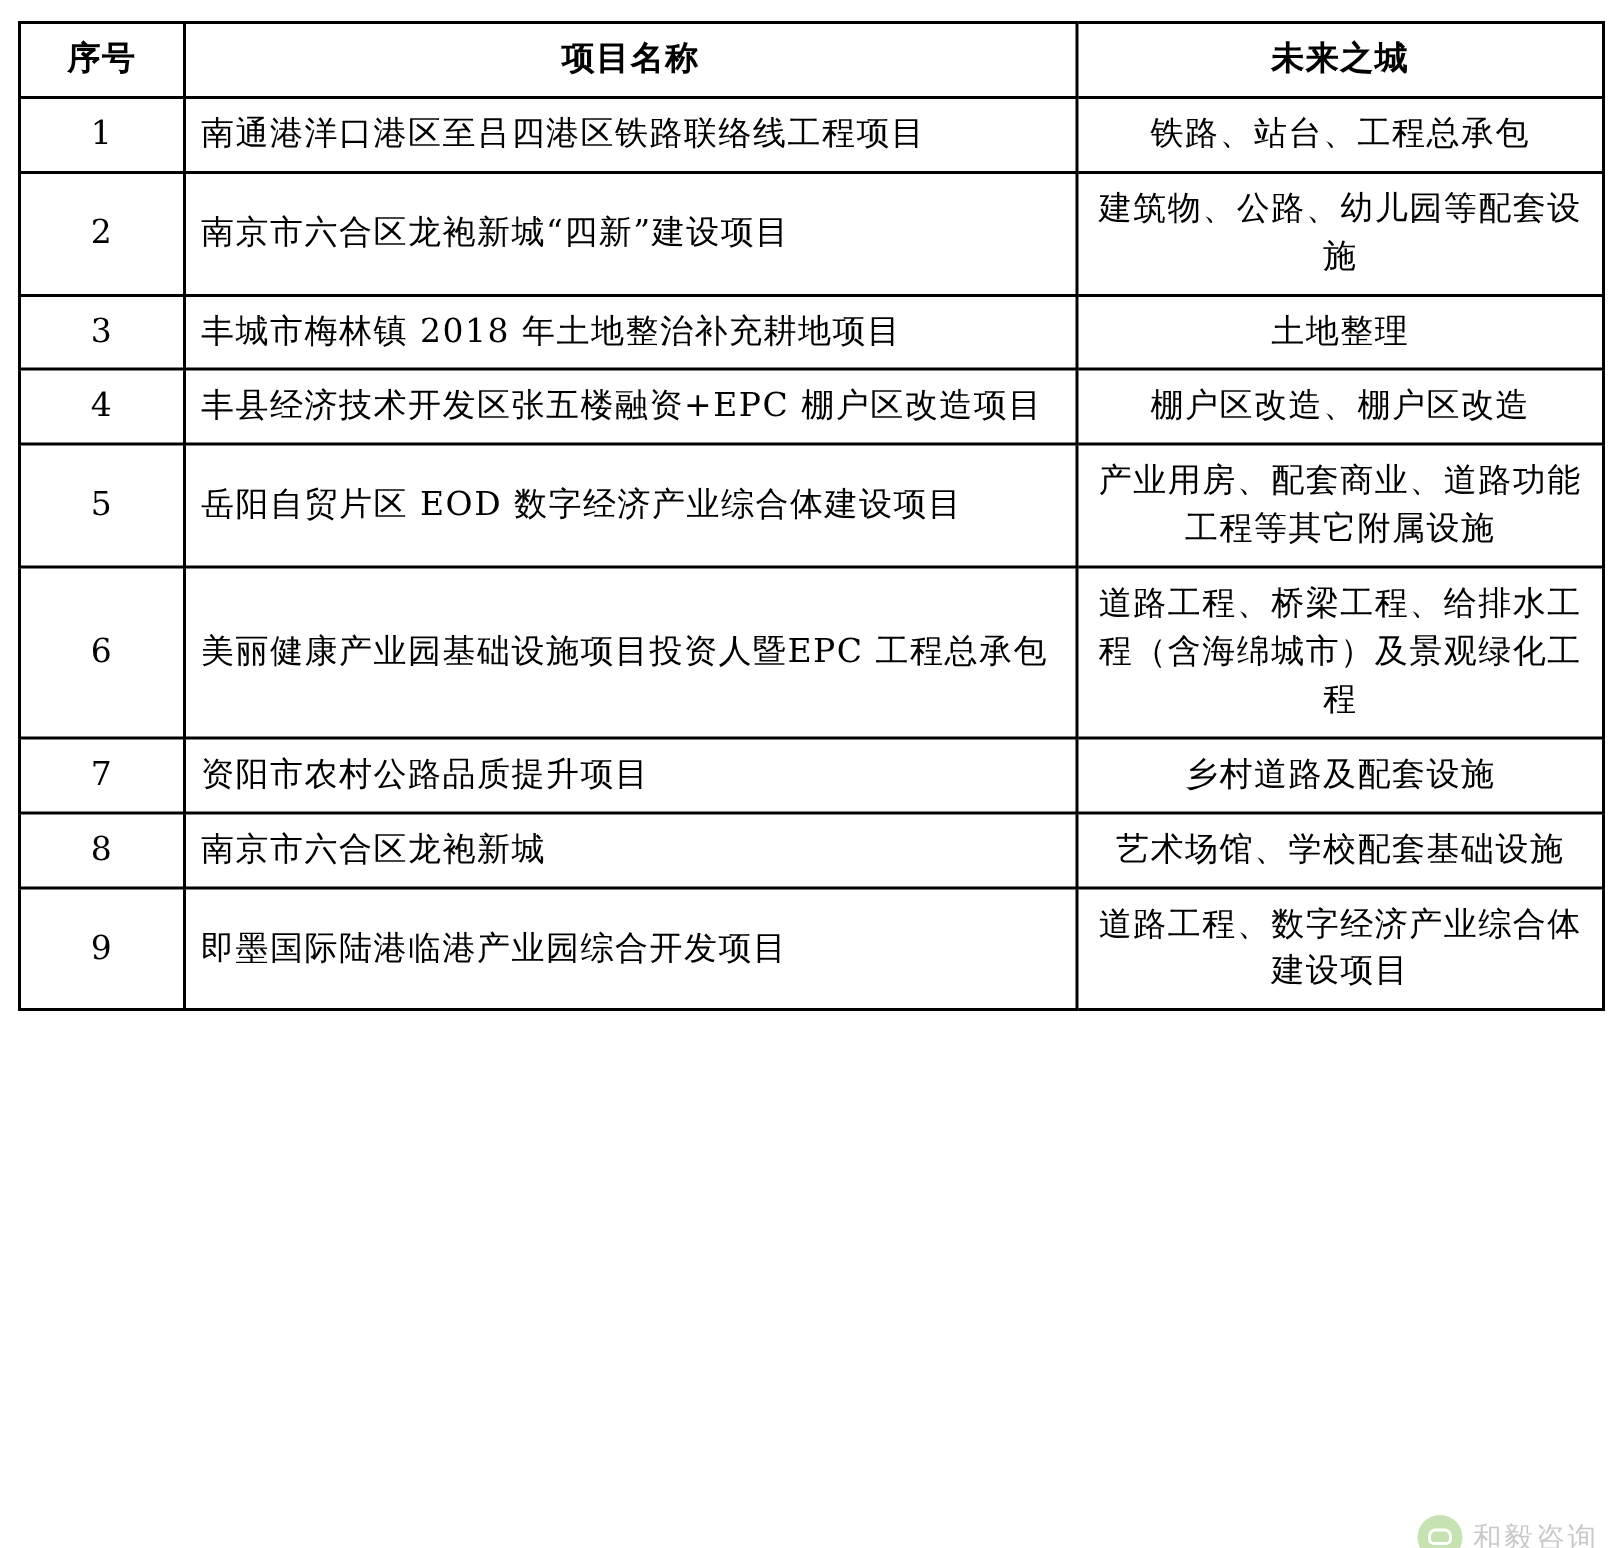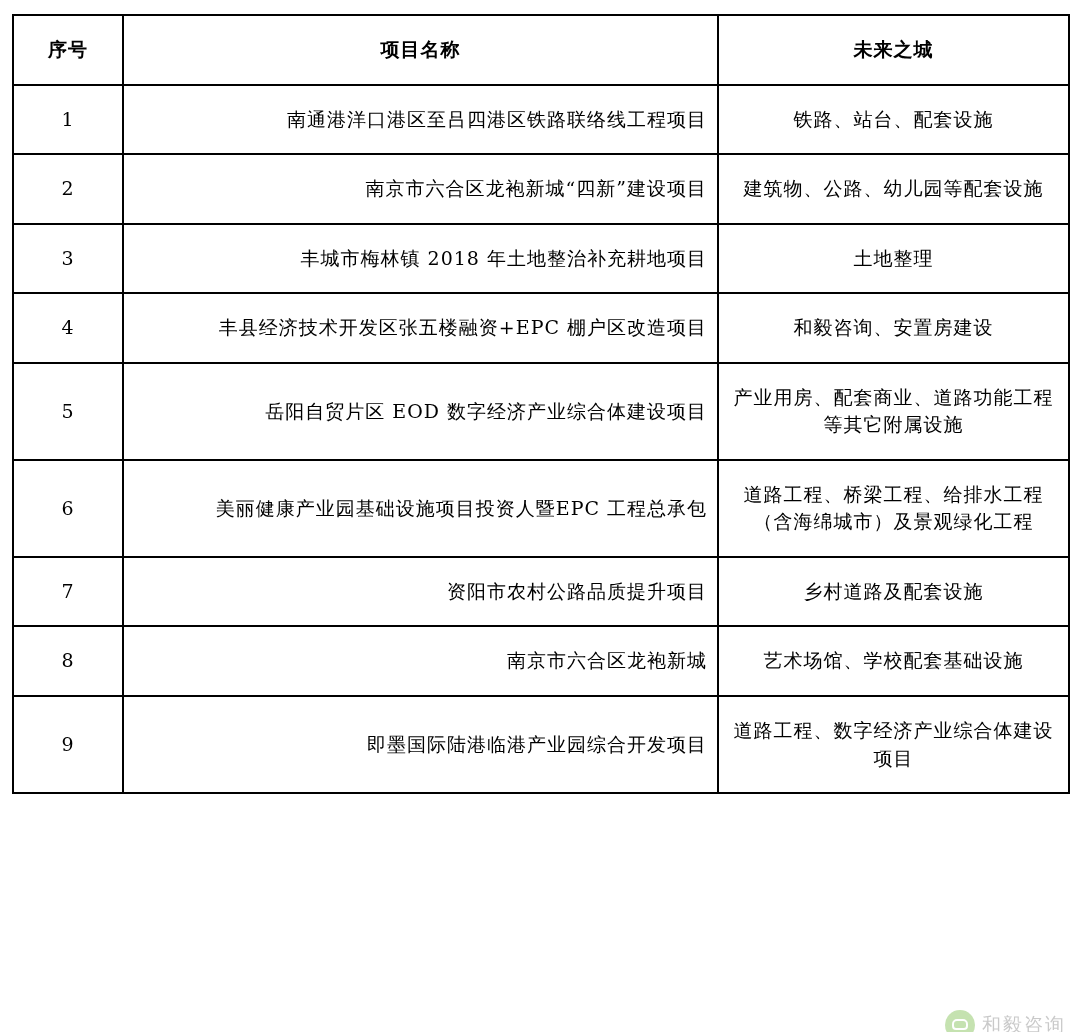--- a/index.html
+++ b/index.html
@@ -23,44 +23,44 @@
   }
   table.doc-table {
     border-collapse: collapse;
     table-layout: fixed;
     margin: 14px 0 0 12px;
     width: 1056px;
     background: #ffffff;
   }
   table.doc-table td {
     border: 2px solid #000000;
-    padding: 20px 10px;
+    padding: 8px 10px;
     vertical-align: middle;
-    font-size: 19px;
+    font-size: 22px;
     line-height: 1.45;
     letter-spacing: 1px;
     font-family: "DejaVu Serif", "Liberation Serif", serif;
   }
   col.c-index { width: 110px; }
   col.c-name  { width: 595px; }
   col.c-content { width: 351px; }
 
   .hdr td {
     text-align: center;
     font-weight: bold;
     font-size: 27px;
     letter-spacing: 4px;
     padding: 14px 6px;
   }
   .cell-index {
     text-align: center;
     font-size: 24px;
   }
   .cell-name {
-    text-align: right;
+    text-align: left;
   }
   .cell-content {
     text-align: center;
   }
   .cell-content.center {
     text-align: center;
   }
   .watermark {
     position: absolute;
     right: 14px;
@@ -110,39 +110,39 @@
     <tbody>
       <tr class="hdr">
         <td>序号</td>
         <td>项目名称</td>
         <td>未来之城</td>
       </tr>
 
       <tr>
         <td class="cell-index">1</td>
         <td class="cell-name">南通港洋口港区至吕四港区铁路联络线工程项目</td>
-        <td class="cell-content center">铁路、站台、配套设施</td>
+        <td class="cell-content center">铁路、站台、工程总承包</td>
       </tr>
 
       <tr>
         <td class="cell-index">2</td>
         <td class="cell-name">南京市六合区龙袍新城“四新”建设项目</td>
         <td class="cell-content">建筑物、公路、幼儿园等配套设施</td>
       </tr>
 
       <tr>
         <td class="cell-index">3</td>
         <td class="cell-name">丰城市梅林镇 2018 年土地整治补充耕地项目</td>
         <td class="cell-content center">土地整理</td>
       </tr>
 
       <tr>
         <td class="cell-index">4</td>
         <td class="cell-name">丰县经济技术开发区张五楼融资+EPC 棚户区改造项目</td>
-        <td class="cell-content">和毅咨询、安置房建设</td>
+        <td class="cell-content">棚户区改造、棚户区改造</td>
       </tr>
 
       <tr>
         <td class="cell-index">5</td>
         <td class="cell-name">岳阳自贸片区 EOD 数字经济产业综合体建设项目</td>
         <td class="cell-content">产业用房、配套商业、道路功能工程等其它附属设施</td>
       </tr>
 
       <tr>
         <td class="cell-index">6</td>

